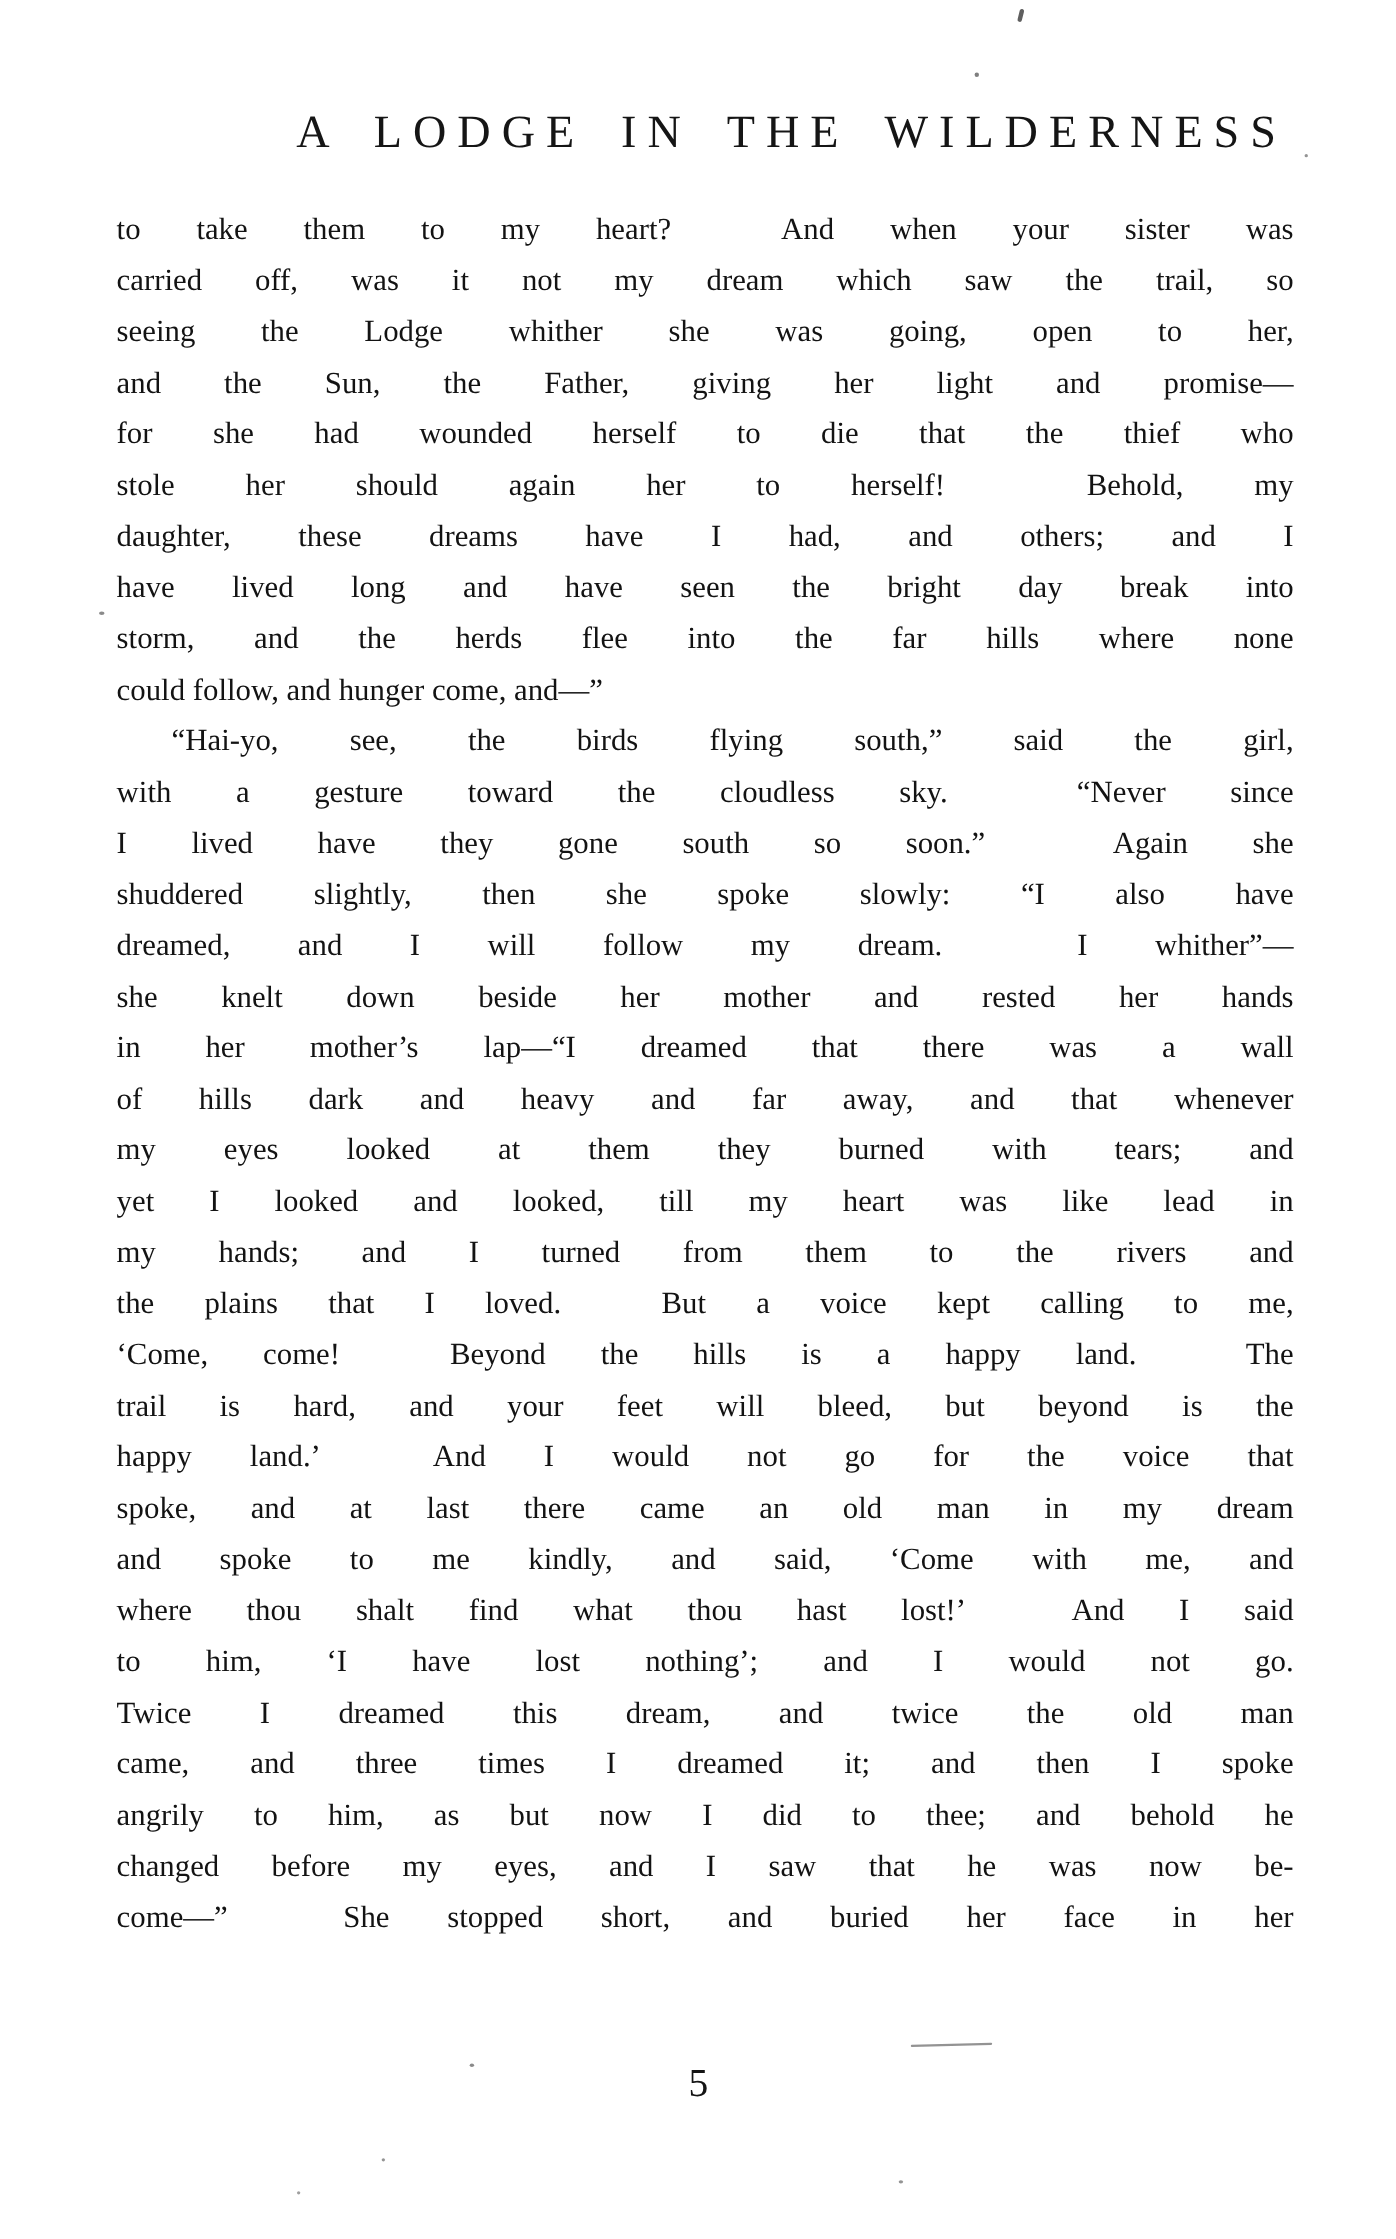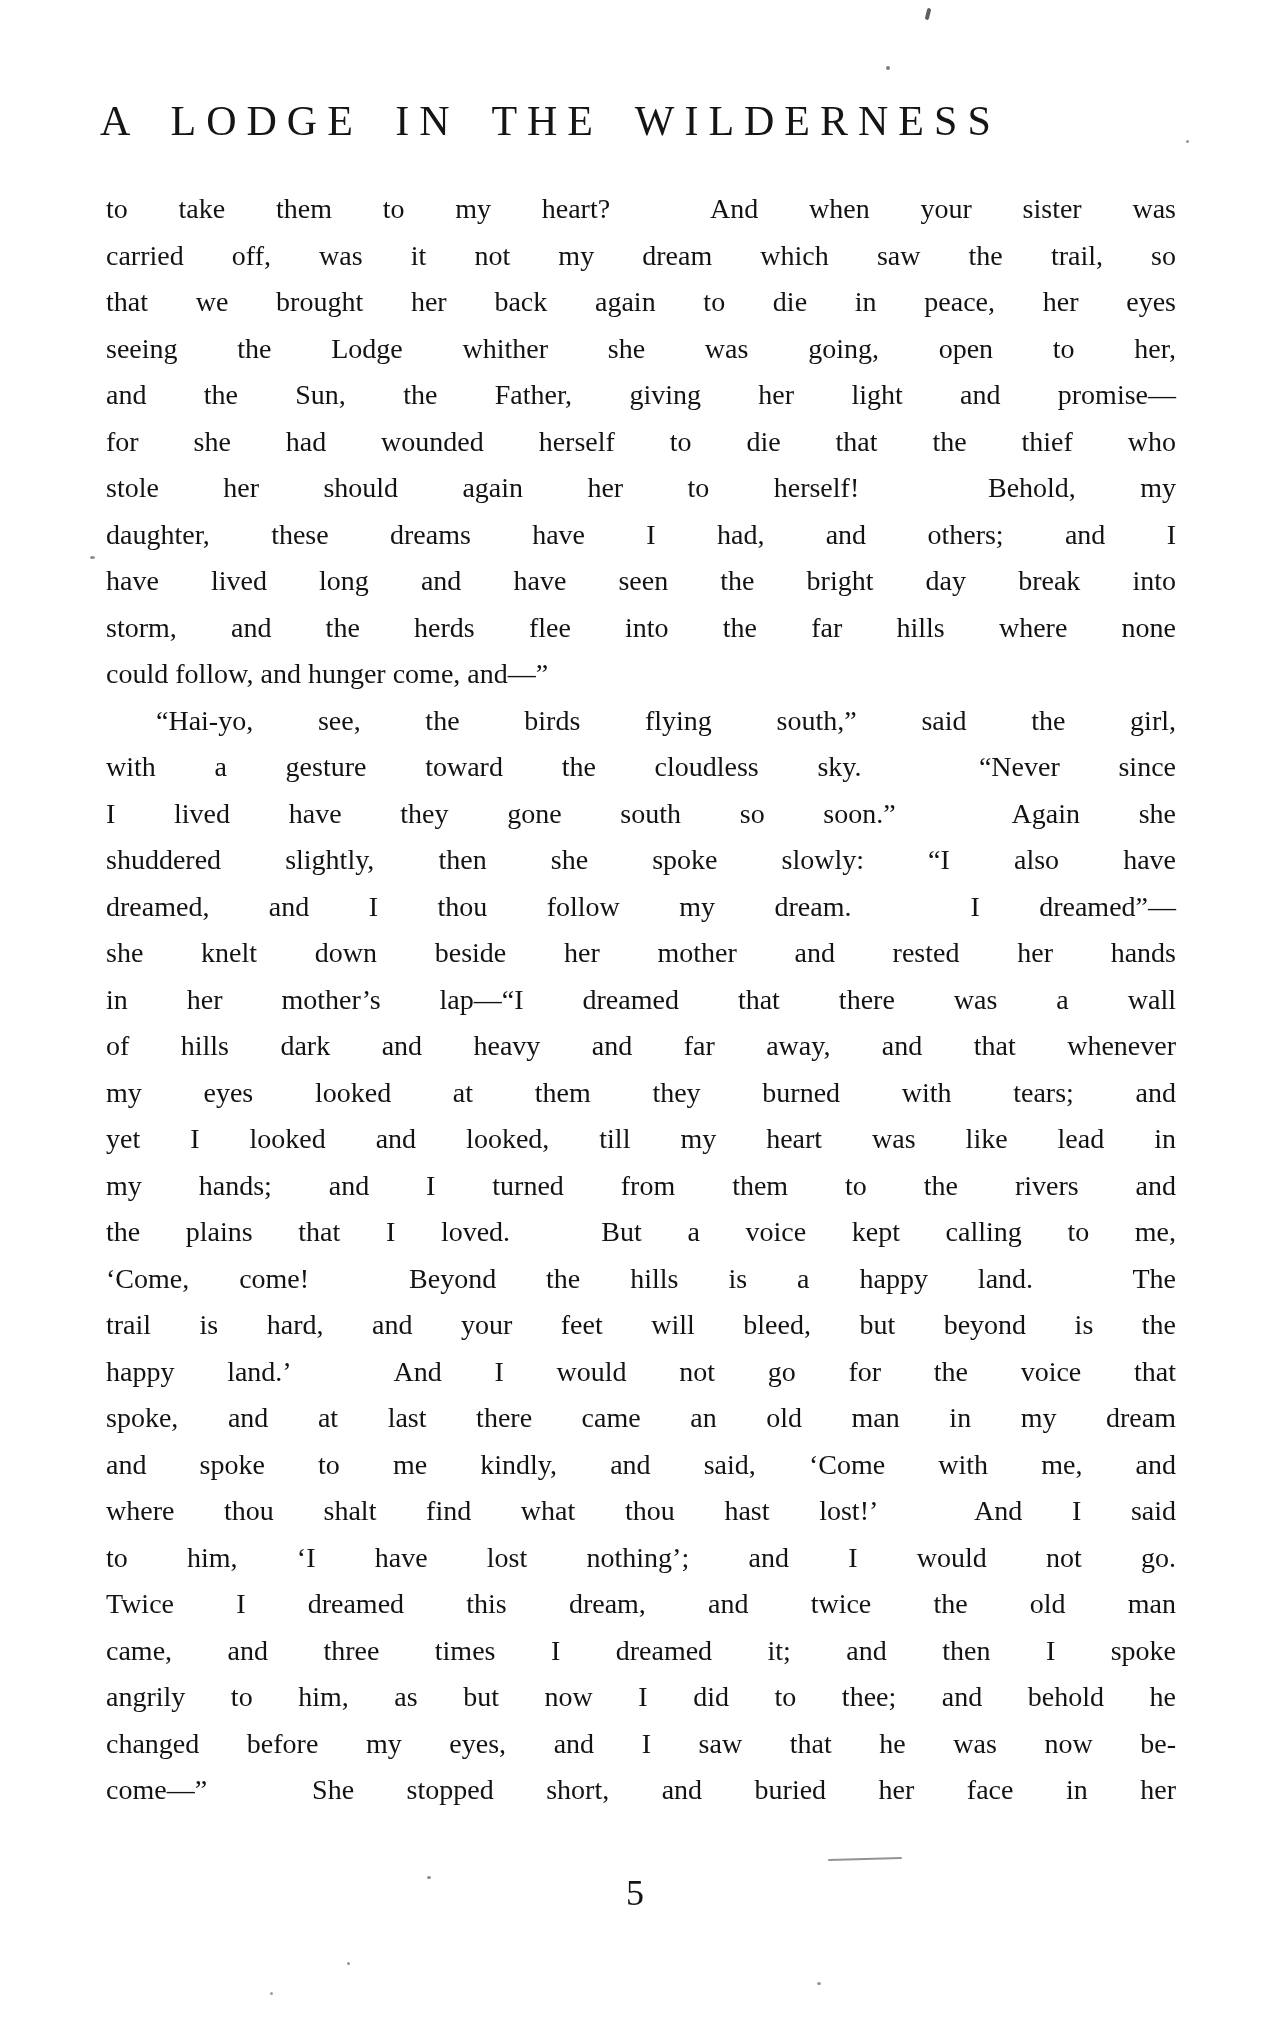--- a/index.html
+++ b/index.html
@@ -8,21 +8,21 @@
     width: 1269px; height: 2035px;
     position: relative; overflow: hidden;
     font-family: "Liberation Serif", "DejaVu Serif", serif;
     color: #121212;
   }
   .page { position: absolute; inset: 0; background: #ffffff; }
 
   .title {
     position: absolute;
     top: 100px; left: 100px; width: 1070px;
-    text-align: left;
+    text-align: right;
     font-size: 42px;
     font-weight: normal;
     line-height: 1;
     letter-spacing: 10px;
     word-spacing: 12px;
     color: #151515;
   }
 
   .body-block {
     position: absolute;
@@ -68,34 +68,33 @@
 </style>
 </head>
 <body>
 
 <div class="page">
   <h1 class="title">A LODGE IN THE WILDERNESS</h1>
 
   <div class="body-block">
       <div class="line"><span>to take them to my heart?  And when your sister was</span></div>
       <div class="line"><span>carried off, was it not my dream which saw the trail, so</span></div>
-      <div class="line"><span>that we brought her back again to die in peace, her eyes</span></div>
       <div class="line"><span>seeing the Lodge whither she was going, open to her,</span></div>
       <div class="line"><span>and the Sun, the Father, giving her light and promise—</span></div>
       <div class="line"><span>for she had wounded herself to die that the thief who</span></div>
       <div class="line"><span>stole her should again her to herself!  Behold, my</span></div>
       <div class="line"><span>daughter, these dreams have I had, and others; and I</span></div>
       <div class="line"><span>have lived long and have seen the bright day break into</span></div>
       <div class="line"><span>storm, and the herds flee into the far hills where none</span></div>
       <div class="line no-just"><span>could follow, and hunger come, and—”</span></div>
       <div class="line indent"><span>“</span><span class="italic">Hai-yo</span><span>, see, the birds flying south,” said the girl,</span></div>
       <div class="line"><span>with a gesture toward the cloudless sky.  “Never since</span></div>
       <div class="line"><span>I lived have they gone south so soon.”  Again she</span></div>
       <div class="line"><span>shuddered slightly, then she spoke slowly: “I also have</span></div>
-      <div class="line"><span>dreamed, and I thou follow my dream.  I dreamed”—</span></div>
+      <div class="line"><span>dreamed, and I will follow my dream.  I whither”—</span></div>
       <div class="line"><span>she knelt down beside her mother and rested her hands</span></div>
       <div class="line"><span>in her mother’s lap—“I dreamed that there was a wall</span></div>
       <div class="line"><span>of hills dark and heavy and far away, and that whenever</span></div>
       <div class="line"><span>my eyes looked at them they burned with tears; and</span></div>
       <div class="line"><span>yet I looked and looked, till my heart was like lead in</span></div>
       <div class="line"><span>my hands; and I turned from them to the rivers and</span></div>
       <div class="line"><span>the plains that I loved.  But a voice kept calling to me,</span></div>
       <div class="line"><span>‘Come, come!  Beyond the hills is a happy land.  The</span></div>
       <div class="line"><span>trail is hard, and your feet will bleed, but beyond is the</span></div>
       <div class="line"><span>happy land.’  And I would not go for the voice that</span></div>

